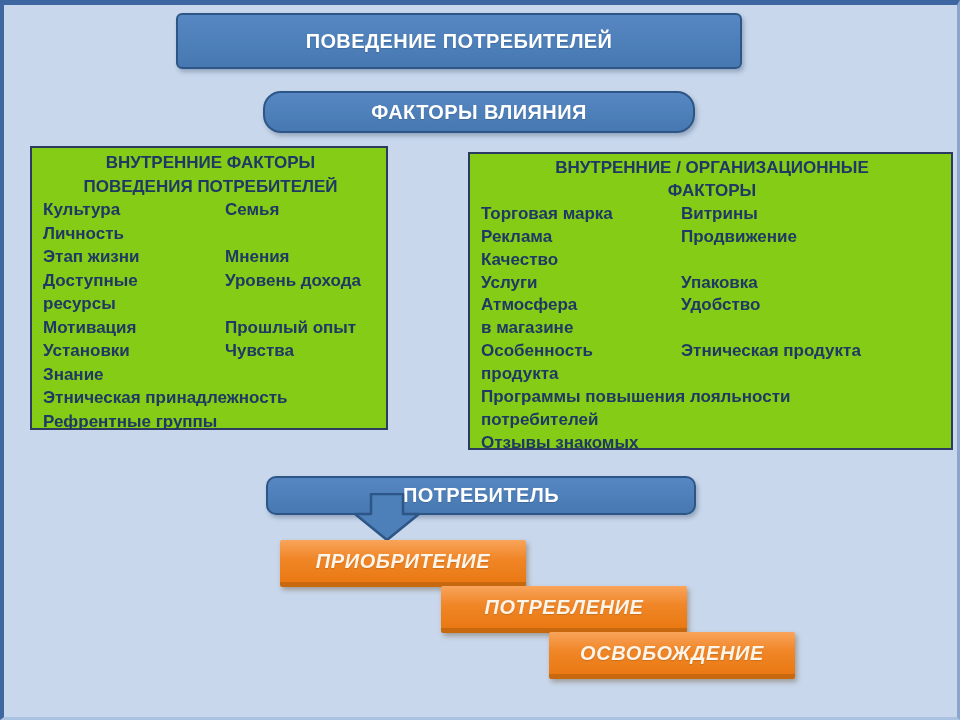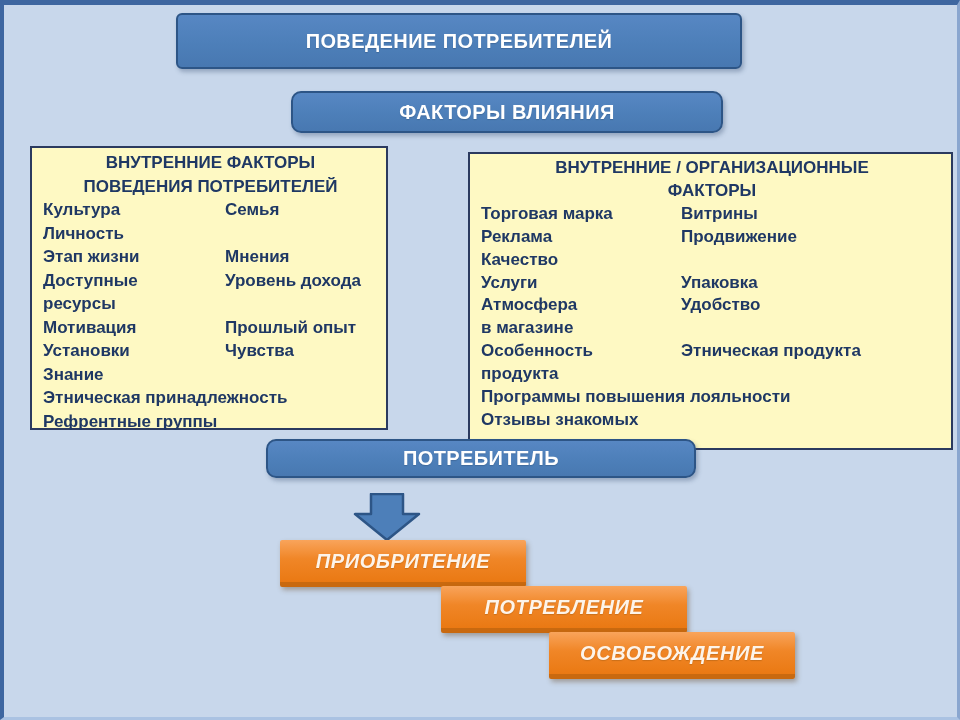--- a/index.html
+++ b/index.html
@@ -32,31 +32,31 @@
     letter-spacing:.4px;
     box-shadow:2px 3px 4px rgba(52,74,110,.35);
     text-shadow:0 1px 1px rgba(30,50,80,.25);
   }
   .main-title{
     left:172px;top:8px;width:566px;height:56px;
     border-radius:6px;font-size:20px;
   }
   .sub-title{
     left:259px;top:86px;width:432px;height:42px;
-    border-radius:10px;font-size:20px;margin-left:28px;
+    border-radius:18px;font-size:20px;
   }
   .consumer-box{
-    left:262px;top:434px;width:430px;height:39px;
+    left:262px;top:471px;width:430px;height:39px;
     border-radius:10px;font-size:20px;
   }
   
   .panel{
     position:absolute;
     box-sizing:border-box;
-    background:#fef9c3;
+    background:#84cc16;
     border:2px solid #2b3a5f;
     color:#1f3864;
     font-weight:700;
     font-size:17px;
     padding:3px 8px 0 11px;
   }
   .panel-left{left:26px;top:141px;width:358px;height:284px;line-height:23.5px;}
   .panel-right{left:464px;top:147px;width:485px;height:298px;line-height:22.9px;}
   .panel-title{text-align:center;}
   .factor-row{display:flex;}
@@ -168,20 +168,23 @@
       <span class="col1">Особенность</span>
       <span class="col2">Этническая продукта</span>
     </div>
     <div class="factor-row">
       <span>продукта</span>
     </div>
     <div class="factor-row">
       <span>Программы повышения лояльности</span>
     </div>
     <div class="factor-row">
+      <span>потребителей</span>
+    </div>
+    <div class="factor-row">
       <span>Отзывы знакомых</span>
     </div>
   </div>
 
   <div class="blue-box consumer-box">
     <span>ПОТРЕБИТЕЛЬ</span>
   </div>
 
   <svg class="down-arrow" viewBox="0 0 70 49" xmlns="http://www.w3.org/2000/svg">
     <polygon points="19,1 51,1 51,21 67,21 35,47 3,21 19,21" fill="#4d7fb9" stroke="#2d5586" stroke-width="2.5" stroke-linejoin="round"></polygon>

